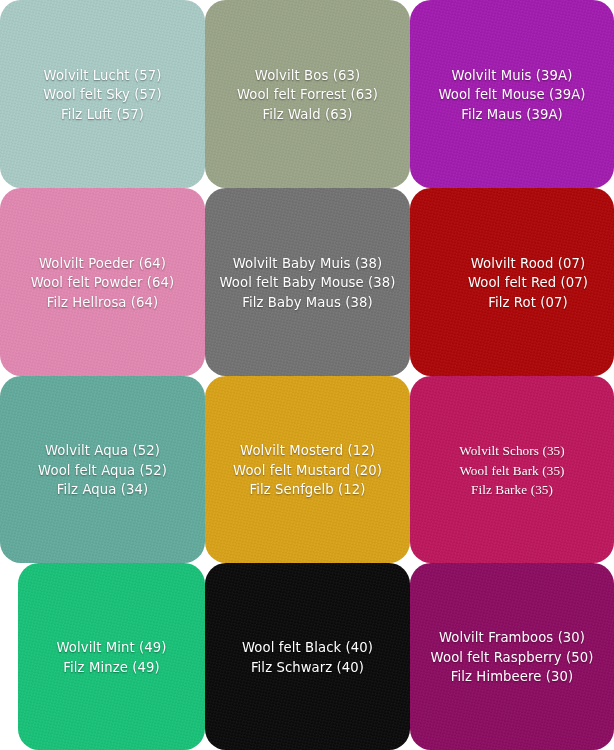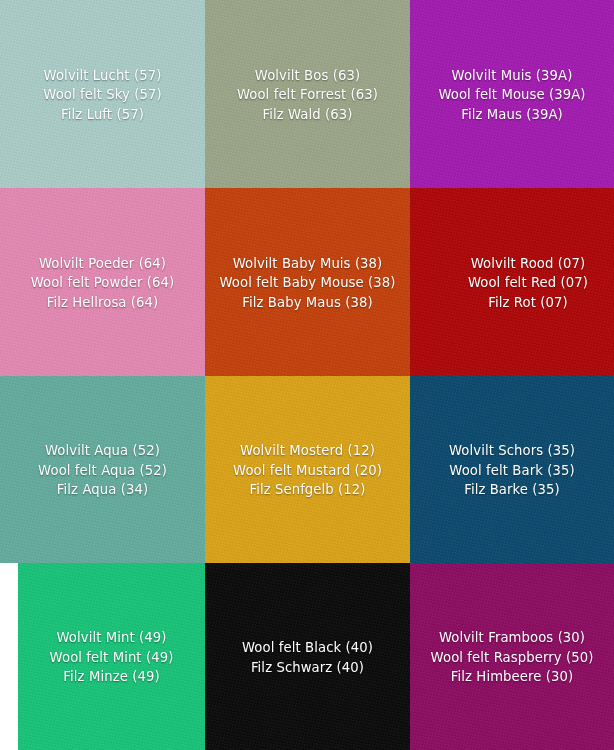--- a/index.html
+++ b/index.html
@@ -21,20 +21,21 @@
     grid-template-rows: 188px 188px 187px 187px;
   }
 
   .swatch {
     position: relative;
     display: flex;
     flex-direction: column;
     align-items: center;
     justify-content: center;
     overflow: hidden;
+    border-radius: 21px;
   }
 
   
   .swatch::after {
     content: "";
     position: absolute;
     inset: 0;
     pointer-events: none;
     background-image:
       repeating-linear-gradient(
@@ -107,21 +108,21 @@
   </div>
 
   <div class="swatch" style="background-color: rgb(226, 136, 178);">
     <div class="swatch-labels">
       <span>Wolvilt Poeder (64)</span>
       <span>Wool felt Powder (64)</span>
       <span>Filz Hellrosa (64)</span>
     </div>
   </div>
 
-  <div class="swatch" style="background-color: #c2410c;">
+  <div class="swatch" style="background-color: #737373;">
     <div class="swatch-labels">
       <span>Wolvilt Baby Muis (38)</span>
       <span>Wool felt Baby Mouse (38)</span>
       <span>Filz Baby Maus (38)</span>
     </div>
   </div>
 
   <div class="swatch" style="background-color: rgb(173, 7, 8); padding-left: 32px;">
     <div class="swatch-labels">
       <span>Wolvilt Rood (07)</span>
@@ -139,32 +140,31 @@
   </div>
 
   <div class="swatch" style="background-color: rgb(217, 163, 25);">
     <div class="swatch-labels">
       <span>Wolvilt Mosterd (12)</span>
       <span>Wool felt Mustard (20)</span>
       <span>Filz Senfgelb (12)</span>
     </div>
   </div>
 
-  <div class="swatch" style="background-color: #0c4a6e;">
+  <div class="swatch" style="background-color: #be185d; font-family: Liberation Serif, serif;">
     <div class="swatch-labels">
       <span>Wolvilt Schors (35)</span>
       <span>Wool felt Bark (35)</span>
       <span>Filz Barke (35)</span>
     </div>
   </div>
 
   <div class="swatch" style="background-color: rgb(25, 194, 121); margin-left: 18px;">
     <div class="swatch-labels">
       <span>Wolvilt Mint (49)</span>
-      <span>Wool felt Mint (49)</span>
       <span>Filz Minze (49)</span>
     </div>
   </div>
 
   <div class="swatch" style="background-color: rgb(11, 11, 11);">
     <div class="swatch-labels">
       <span>Wool felt Black (40)</span>
       <span>Filz Schwarz (40)</span>
     </div>
   </div>

